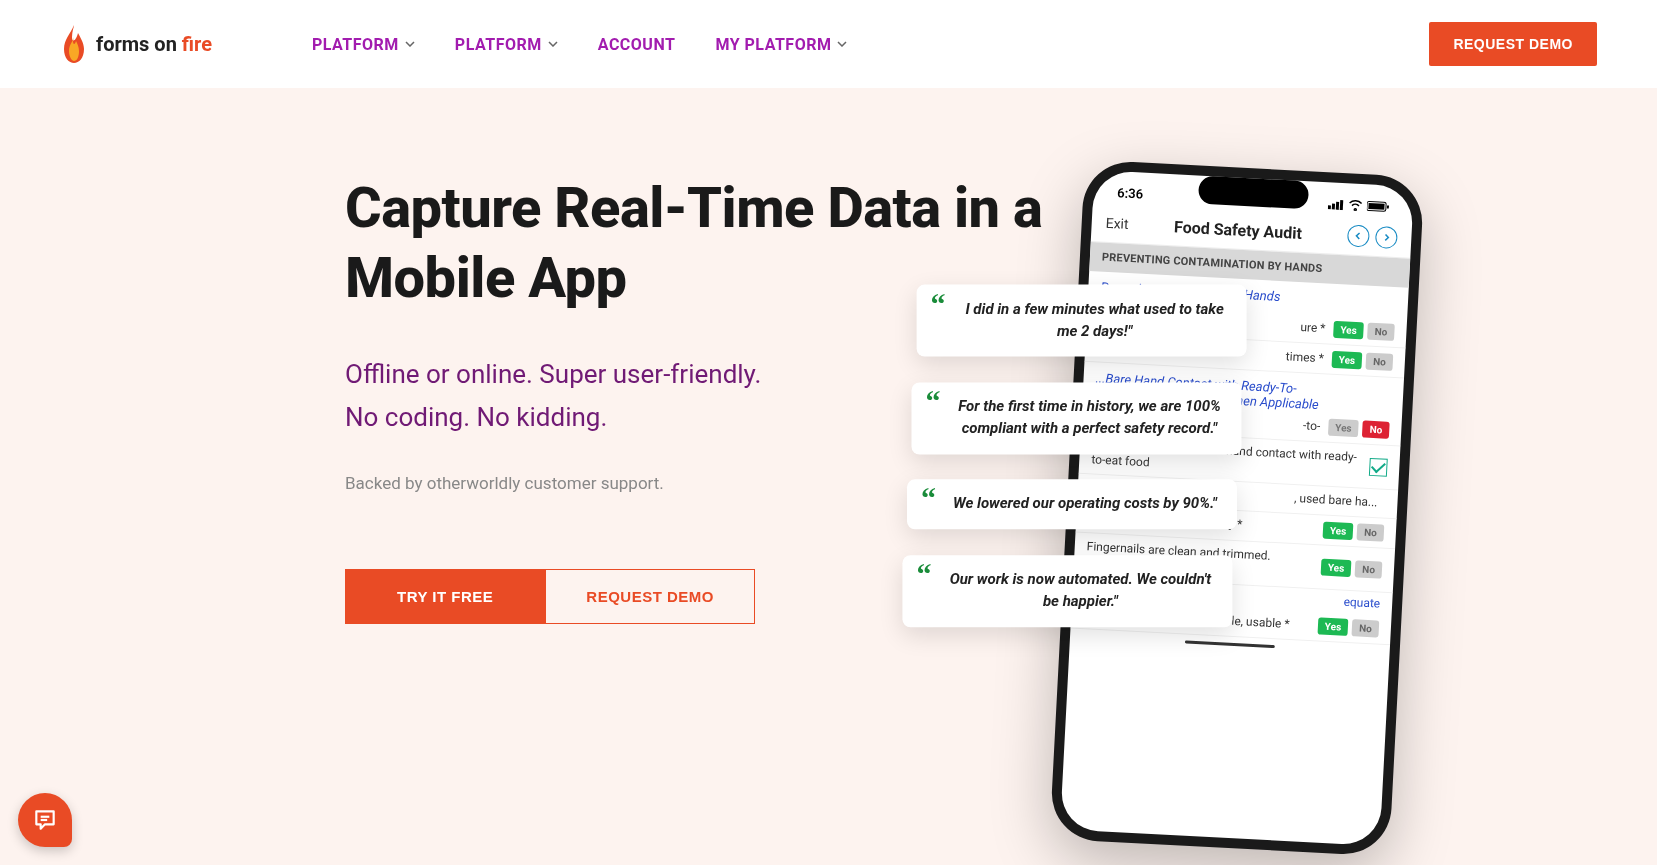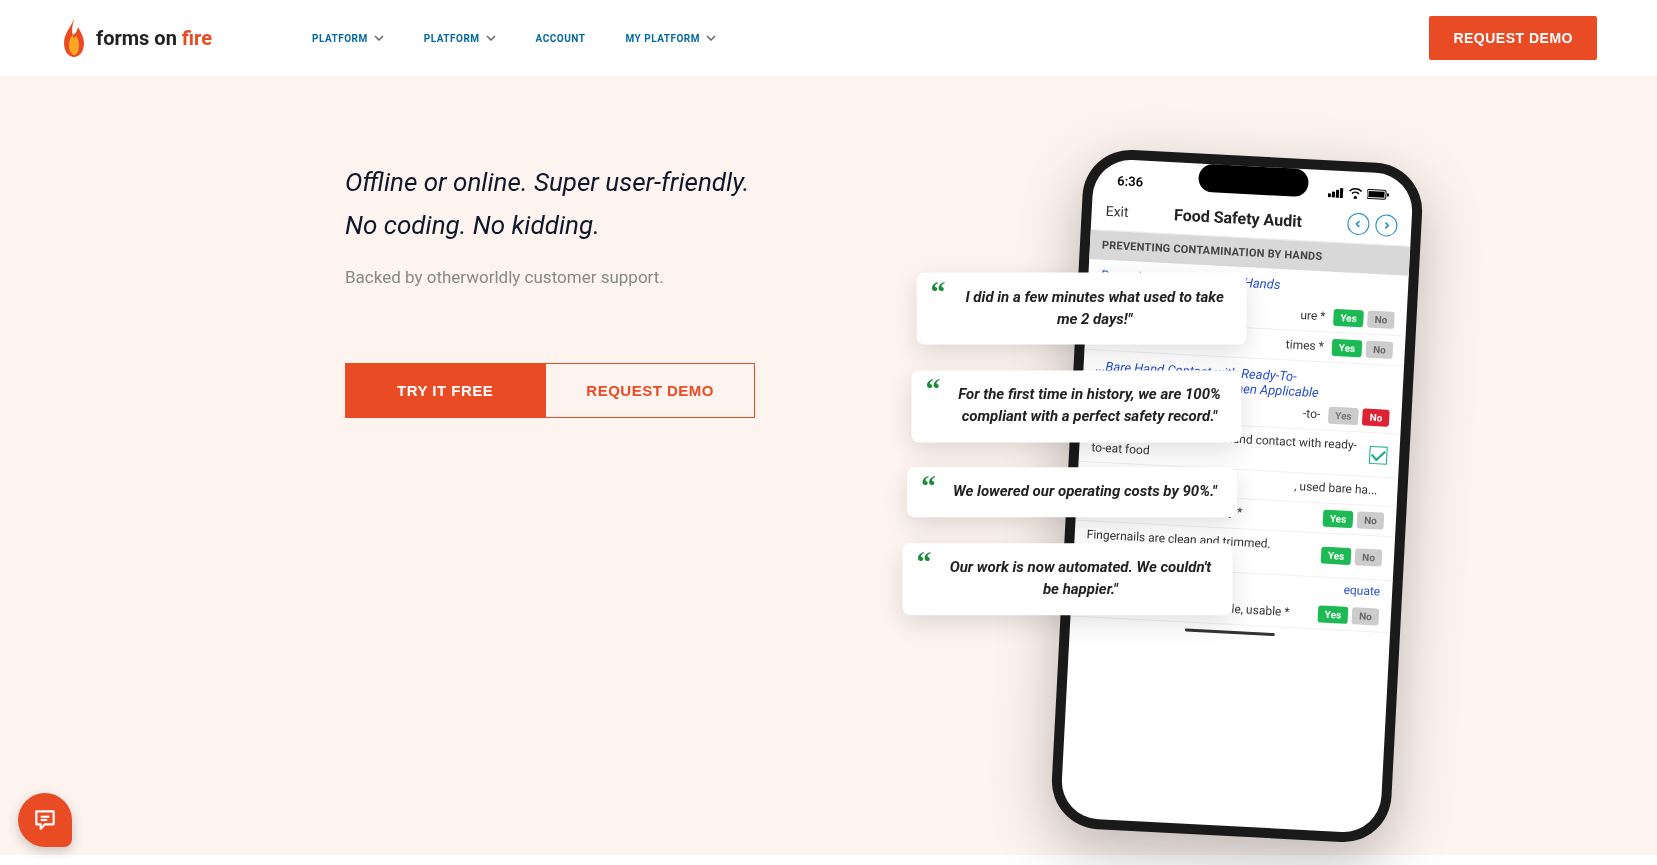--- a/index.html
+++ b/index.html
@@ -1,33 +1,33 @@
 <!DOCTYPE html>
 <html><head>
 <meta charset="utf-8">
 <style>
 * { margin: 0; padding: 0; box-sizing: border-box; }
 body { font-family: -apple-system, BlinkMacSystemFont, "Segoe UI", Roboto, sans-serif; background: #fff; width: 1657px; height: 865px; overflow: hidden; }
 
 
-.header { display: flex; align-items: center; padding: 20px 60px; background: #fff; height: 76px; }
+.header { display: flex; align-items: center; padding: 20px 60px; background: #fff; height: 88px; }
 .logo { display: flex; align-items: center; gap: 8px; }
 .logo-flame { width: 28px; height: 42px; }
 .logo-text { font-size: 20px; font-weight: 700; color: #222; }
 .logo-text .fire { color: #e94b25; }
 .nav { display: flex; gap: 40px; margin-left: 100px; }
-.nav-item { font-size: 10px; font-weight: 700; color: #0369a1; letter-spacing: 0.5px; display: flex; align-items: center; gap: 6px; cursor: pointer; }
+.nav-item { font-size: 16px; font-weight: 700; color: #a21caf; letter-spacing: 0.5px; display: flex; align-items: center; gap: 6px; cursor: pointer; }
 .chevron-down { width: 10px; height: 6px; }
 .header-cta { margin-left: auto; background: #e94b25; color: #fff; font-weight: 700; font-size: 14px; padding: 14px 24px; border: none; cursor: pointer; border-radius: 2px; letter-spacing: 0.5px; }
 
 
 .hero { background: #fdf3ef; padding: 85px 0 0 0; height: 779px; position: relative; }
 .hero-content { max-width: 760px; margin-left: 345px; }
 .hero-title { font-size: 56px; font-weight: 800; color: #1a1a1a; line-height: 1.25; margin-bottom: 40px; letter-spacing: -0.5px; }
-.hero-subtitle { font-size: 26px; color: #0f172a; line-height: 1.65; font-weight: 400; margin-bottom: 20px; font-style: italic; }
+.hero-subtitle { font-size: 26px; color: #701a75; line-height: 1.65; font-weight: 400; margin-bottom: 34px; }
 .hero-tagline { font-size: 17px; color: #888; margin-bottom: 76px; }
 .hero-buttons { display: flex; }
 .btn-primary { background: #e94b25; color: #fff; font-weight: 700; font-size: 15px; padding: 18px 52px; border: none; cursor: pointer; letter-spacing: 0.5px; }
 .btn-secondary { background: transparent; color: #e94b25; font-weight: 700; font-size: 15px; padding: 18px 40px; border: 1px solid #e94b25; cursor: pointer; letter-spacing: 0.5px; }
 
 
 .phone-wrap { position: absolute; right: 250px; top: 80px; width: 340px; height: 680px; transform: rotate(3deg); }
 .phone { width: 100%; height: 100%; background: #1a1a1a; border-radius: 48px; padding: 10px; box-shadow: 0 20px 60px rgba(0,0,0,0.25); position: relative; }
 .phone-screen { width: 100%; height: 100%; background: #fff; border-radius: 38px; overflow: hidden; position: relative; }
 .notch { position: absolute; top: 10px; left: 50%; transform: translateX(-50%); width: 110px; height: 28px; background: #000; border-radius: 16px; z-index: 10; }
@@ -97,20 +97,21 @@
       <svg class="chevron-down" viewBox="0 0 10 6">
           <path d="M1 1 L5 5 L9 1" stroke="#666" stroke-width="1.5" fill="none"></path>
         </svg>
     </div>
   </nav>
   <button class="header-cta">REQUEST DEMO</button>
 </header>
 
 <section class="hero">
   <div class="hero-content">
+    <h1 class="hero-title">Capture Real-Time Data in a Mobile App</h1>
     <p class="hero-subtitle" style="white-space:pre-line;">Offline or online. Super user-friendly.
 No coding. No kidding.</p>
     <p class="hero-tagline">Backed by otherworldly customer support.</p>
     <div class="hero-buttons">
       <button class="btn-primary">TRY IT FREE</button>
       <button class="btn-secondary">REQUEST DEMO</button>
     </div>
   </div>
 
   <div class="phone-wrap">

